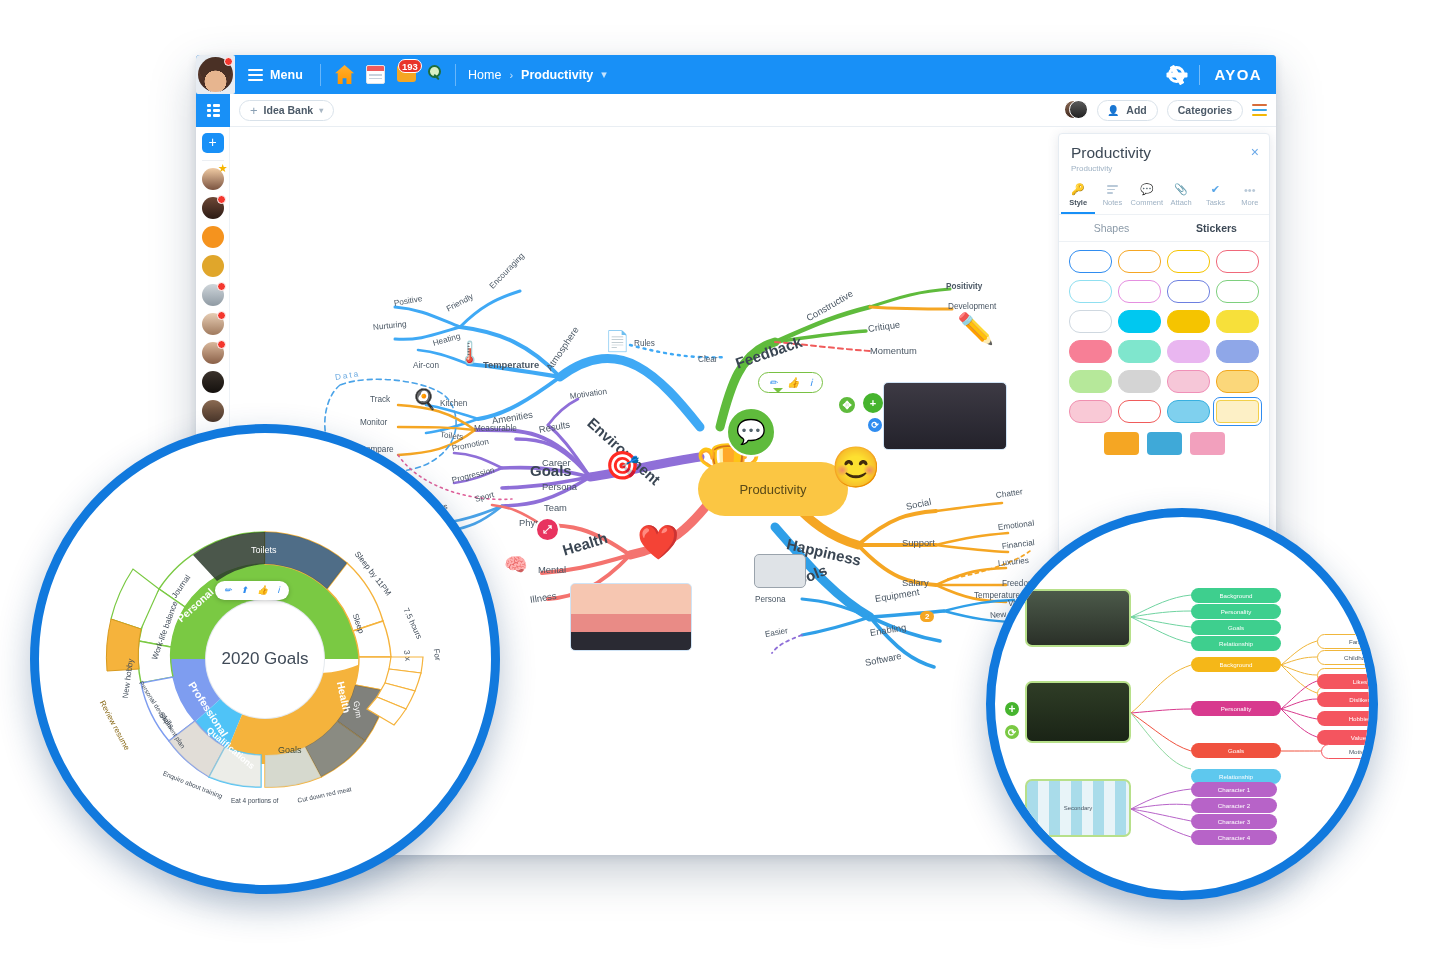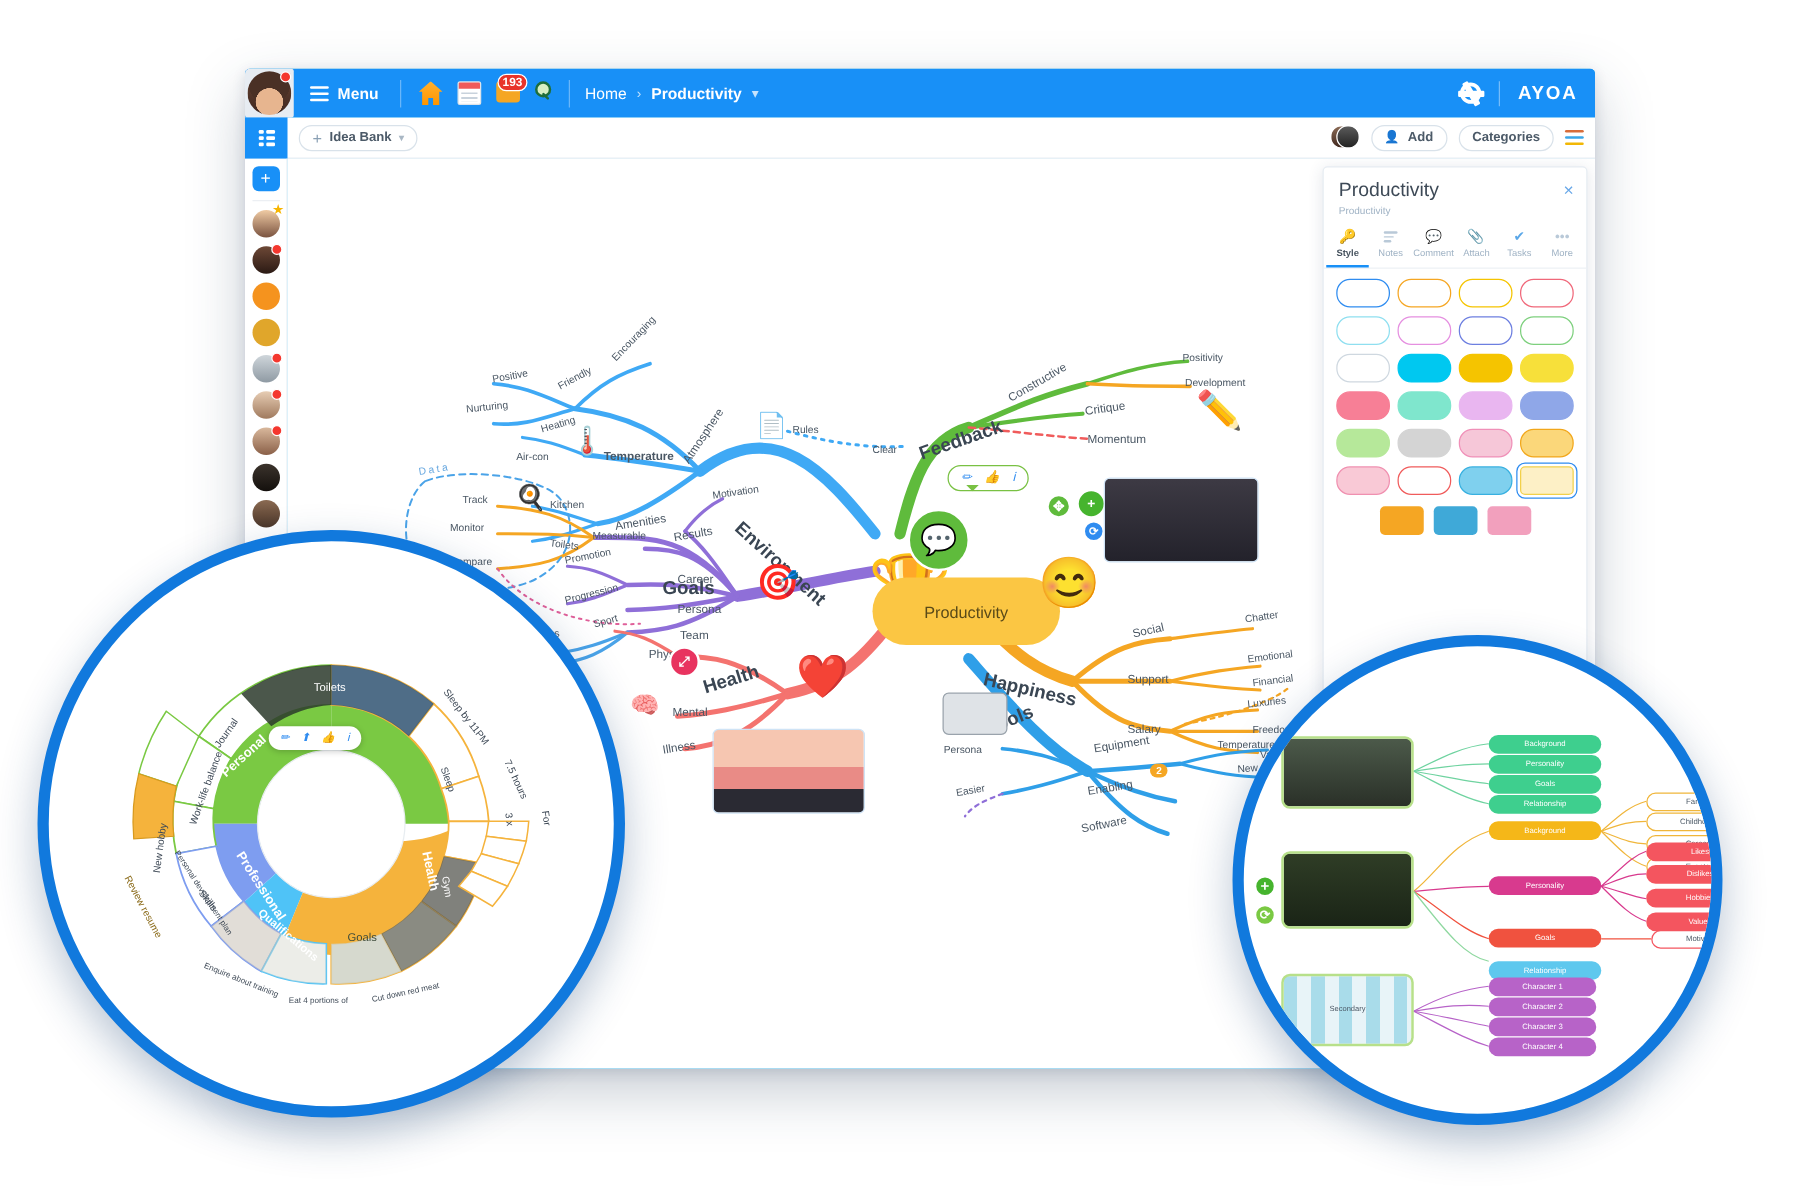--- a/index.html
+++ b/index.html
@@ -6,21 +6,21 @@
   body {
     width:1440px; height:955px; overflow:hidden;
     background:#ffffff;
     font-family:"Liberation Sans", sans-serif;
     position:relative;
   }
 
   
   .app-window{
     position:absolute; left:196px; top:55px; width:1080px; height:800px;
-    background:#0ea5e9; border-radius:4px;
+    background:#a3a3a3; border-radius:4px;
     box-shadow:0 18px 46px rgba(40,60,90,.26), 0 3px 10px rgba(40,60,90,.14);
     overflow:hidden;
   }
 
   
   .topbar{
     position:absolute; left:0; top:0; width:100%; height:39px;
     background:#1890f7; display:flex; align-items:center; color:#fff;
   }
   .topbar-avatar{
@@ -452,21 +452,21 @@
     <span class="mlabel mid" style="left:289px;top:390px;">Physical</span>
     <span class="mlabel" style="left:245px;top:368px;transform:rotate(-15deg);">Sport</span>
     <span class="mlabel mid" style="left:308px;top:437px;">Mental</span>
     <span class="mlabel mid" style="left:300px;top:467px;transform:rotate(-9deg);">Illness</span>
     <span class="emoji" style="left:407px;top:398px;font-size:34px;">❤️</span>
     <span class="emoji" style="left:274px;top:428px;font-size:19px;">🧠</span>
     <span class="circbtn" style="left:305px;top:390px;width:25px;height:25px;background:#e8335f;">⤢</span>
     <div class="photo" style="left:340px;top:456px;width:122px;height:68px;background:linear-gradient(#f6c6b1 0 45%,#e98b86 45% 72%,#2a2a33 72% 100%);"></div>
 
     <span class="mlabel mid" style="left:577px;top:186px;transform:rotate(-30deg);">Constructive</span>
-    <span class="mlabel" style="left:716px;top:155px;">Positivity</span>
+    <span class="mlabel" style="left:716px;top:155px;font-weight:bold;">Positivity</span>
     <span class="mlabel" style="left:718px;top:175px;">Development</span>
     <span class="mlabel mid" style="left:638px;top:196px;transform:rotate(-8deg);">Critique</span>
     <span class="mlabel mid" style="left:640px;top:218px;">Momentum</span>
     <div class="circbtn" style="left:496px;top:280px;width:50px;height:50px;background:#5fbb3c;font-size:24px;">💬</div>
     <div class="nodebar" style="left:528px;top:245px;">
       <i style="color:#2f8cf0">✏</i>
       <i style="color:#2f8cf0">👍</i>
       <i style="color:#2f8cf0">ℹ</i>
     </div>
     <div class="circbtn" style="left:607px;top:268px;width:20px;height:20px;background:#5fbb3c;">✥</div>
@@ -529,20 +529,24 @@
         <div class="ptab">
           <div class="ticon" style="color:#5aa7e8;font-size:11px">✔</div>
           <div class="tlabel">Tasks</div>
         </div>
         <div class="ptab">
           <div class="ticon" style="color:#b9c9d8;font-size:11px">•••</div>
           <div class="tlabel">More</div>
         </div>
       </div>
 
+      <div class="subtabs">
+        <div class="stab">Shapes</div>
+        <div class="stab active">Stickers</div>
+      </div>
 
       <div class="sticker-wrap">
         <div class="sticker-grid" id="sticker-grid">
             <div class="sticker" style="background: rgb(255, 255, 255); border: 1.6px solid rgb(47, 140, 240);"></div>
             <div class="sticker" style="background: rgb(255, 255, 255); border: 1.6px solid rgb(245, 166, 35);"></div>
             <div class="sticker" style="background: rgb(255, 255, 255); border: 1.6px solid rgb(245, 196, 0);"></div>
             <div class="sticker" style="background: rgb(255, 255, 255); border: 1.6px solid rgb(240, 104, 122);"></div>
             <div class="sticker" style="background: rgb(255, 255, 255); border: 1.6px solid rgb(143, 223, 240);"></div>
             <div class="sticker" style="background: rgb(255, 255, 255); border: 1.6px solid rgb(229, 143, 224);"></div>
             <div class="sticker" style="background: rgb(255, 255, 255); border: 1.6px solid rgb(109, 127, 224);"></div>
@@ -624,20 +628,23 @@
         <path d="M324 210 L356 214 A160 160 0 0 1 350 232 L320 224 Z"></path>
         <path d="M320 224 L350 232 A160 160 0 0 1 341 250 L312 238 Z"></path>
         <path d="M312 238 L341 250 A160 160 0 0 1 329 266 L302 250 Z"></path>
       </g>
       <g fill="#ffffff" stroke="#7ac943" stroke-width="1.2">
         <path d="M94 130 L68 110 A160 160 0 0 0 46 160 L76 170 Z"></path>
       </g>
       <path d="M46 160 A160 160 0 0 0 42 212 L74 210 A127 127 0 0 1 76 170 Z" fill="#f5b33c" stroke="#d89a1e" stroke-width="1"></path>
     </svg>
 
+    <div class="sun-center">
+      <span>2020 Goals</span>
+    </div>
 
     
     <span class="slab w" style="left:108px;top:140px;transform:rotate(-42deg);">Personal</span>
     <span class="slab w" style="left:112px;top:244px;transform:rotate(57deg);">Professional</span>
     <span class="slab w" style="left:136px;top:284px;font-size:9px;transform:rotate(40deg);">Qualifications</span>
     <span class="slab w" style="left:263px;top:232px;transform:rotate(78deg);">Health</span>
 
     
     <span class="slab" style="left:186px;top:86px;color:#fff;font-size:9px;">Toilets</span>
     <span class="slab" style="left:103px;top:123px;transform:rotate(-55deg);">Journal</span>

